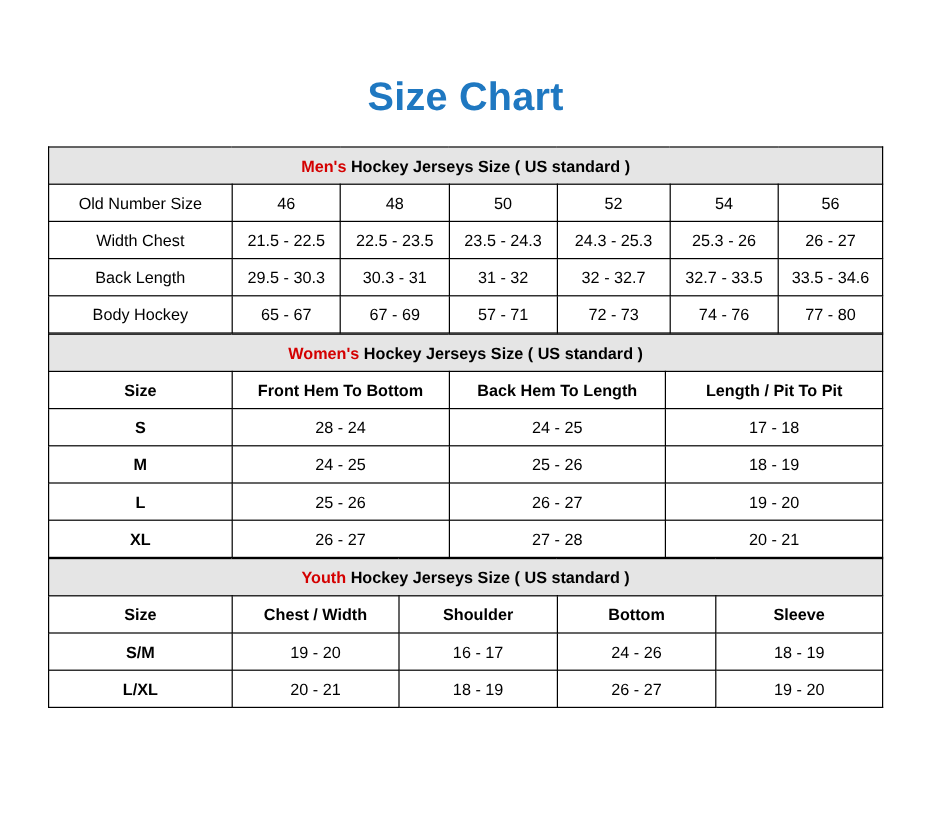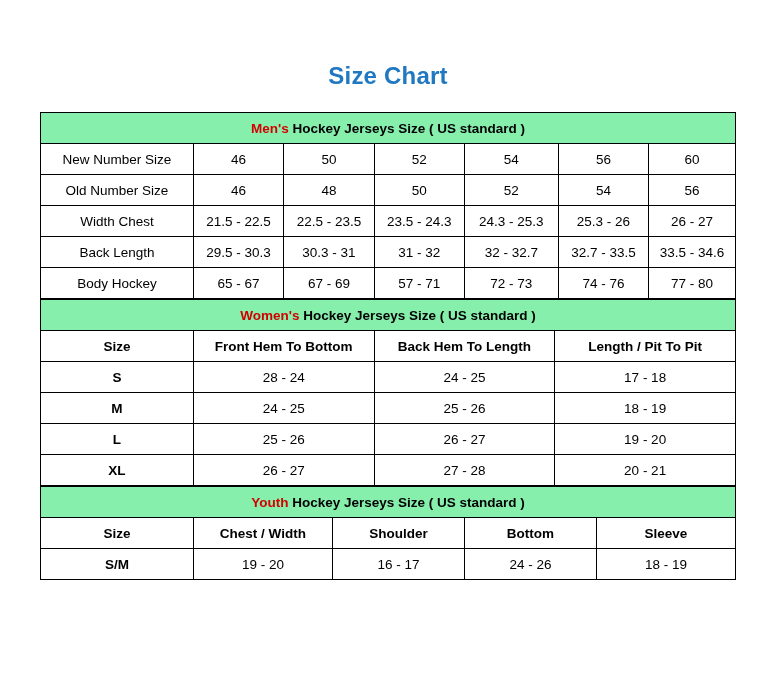--- a/index.html
+++ b/index.html
@@ -16,21 +16,21 @@
   }
   .page {
     width: 776px;
     height: 692px;
     position: relative;
     box-sizing: border-box;
   }
   .title {
     text-align: center;
     color: #1f78c1;
-    font-size: 24px;
+    font-size: 33px;
     font-weight: bold;
     padding-top: 62px;
     letter-spacing: 0.2px;
   }
   .chart-wrap {
     margin: 22px auto 0 auto;
     width: 696px;
   }
   table.size-table {
     border-collapse: collapse;
@@ -39,21 +39,21 @@
   }
   table.size-table td {
     border: 1px solid #000000;
     text-align: center;
     vertical-align: middle;
     font-size: 13.5px;
     height: 26px;
     padding: 2px 2px;
   }
   .band {
-    background: #86efac;
+    background: #e5e5e5;
     font-weight: bold;
     font-size: 15px;
     height: 30px;
   }
   .band .accent-men { color: #d40000; }
   .band .accent-women { color: #d40000; }
   .band .accent-youth { color: #d40000; }
   .band .rest { color: #000000; }
   .hdr {
     font-weight: bold;
@@ -80,29 +80,20 @@
           <col style="width:13%">
           <col style="width:13%">
           <col style="width:13%">
           <col style="width:13.5%">
           <col style="width:13%">
           <col style="width:12.5%">
       </colgroup>
       <tbody>
         <tr>
           <td class="band" colspan="7"><span class="accent-men">Men's</span><span class="rest"> Hockey Jerseys Size ( US standard )</span></td>
-        </tr>
-        <tr>
-          <td class="rowlabel">New Number Size</td>
-          <td>46</td>
-          <td>50</td>
-          <td>52</td>
-          <td>54</td>
-          <td>56</td>
-          <td>60</td>
         </tr>
         <tr>
           <td class="rowlabel">Old Number Size</td>
           <td>46</td>
           <td>48</td>
           <td>50</td>
           <td>52</td>
           <td>54</td>
           <td>56</td>
         </tr>
@@ -199,17 +190,24 @@
           <td class="hdr">Bottom</td>
           <td class="hdr">Sleeve</td>
         </tr>
         <tr>
           <td class="bold">S/M</td>
           <td>19 - 20</td>
           <td>16 - 17</td>
           <td>24 - 26</td>
           <td>18 - 19</td>
         </tr>
+        <tr>
+          <td class="bold">L/XL</td>
+          <td>20 - 21</td>
+          <td>18 - 19</td>
+          <td>26 - 27</td>
+          <td>19 - 20</td>
+        </tr>
       </tbody>
     </table>
 
   </div>
 </div>
 
 </body></html>

